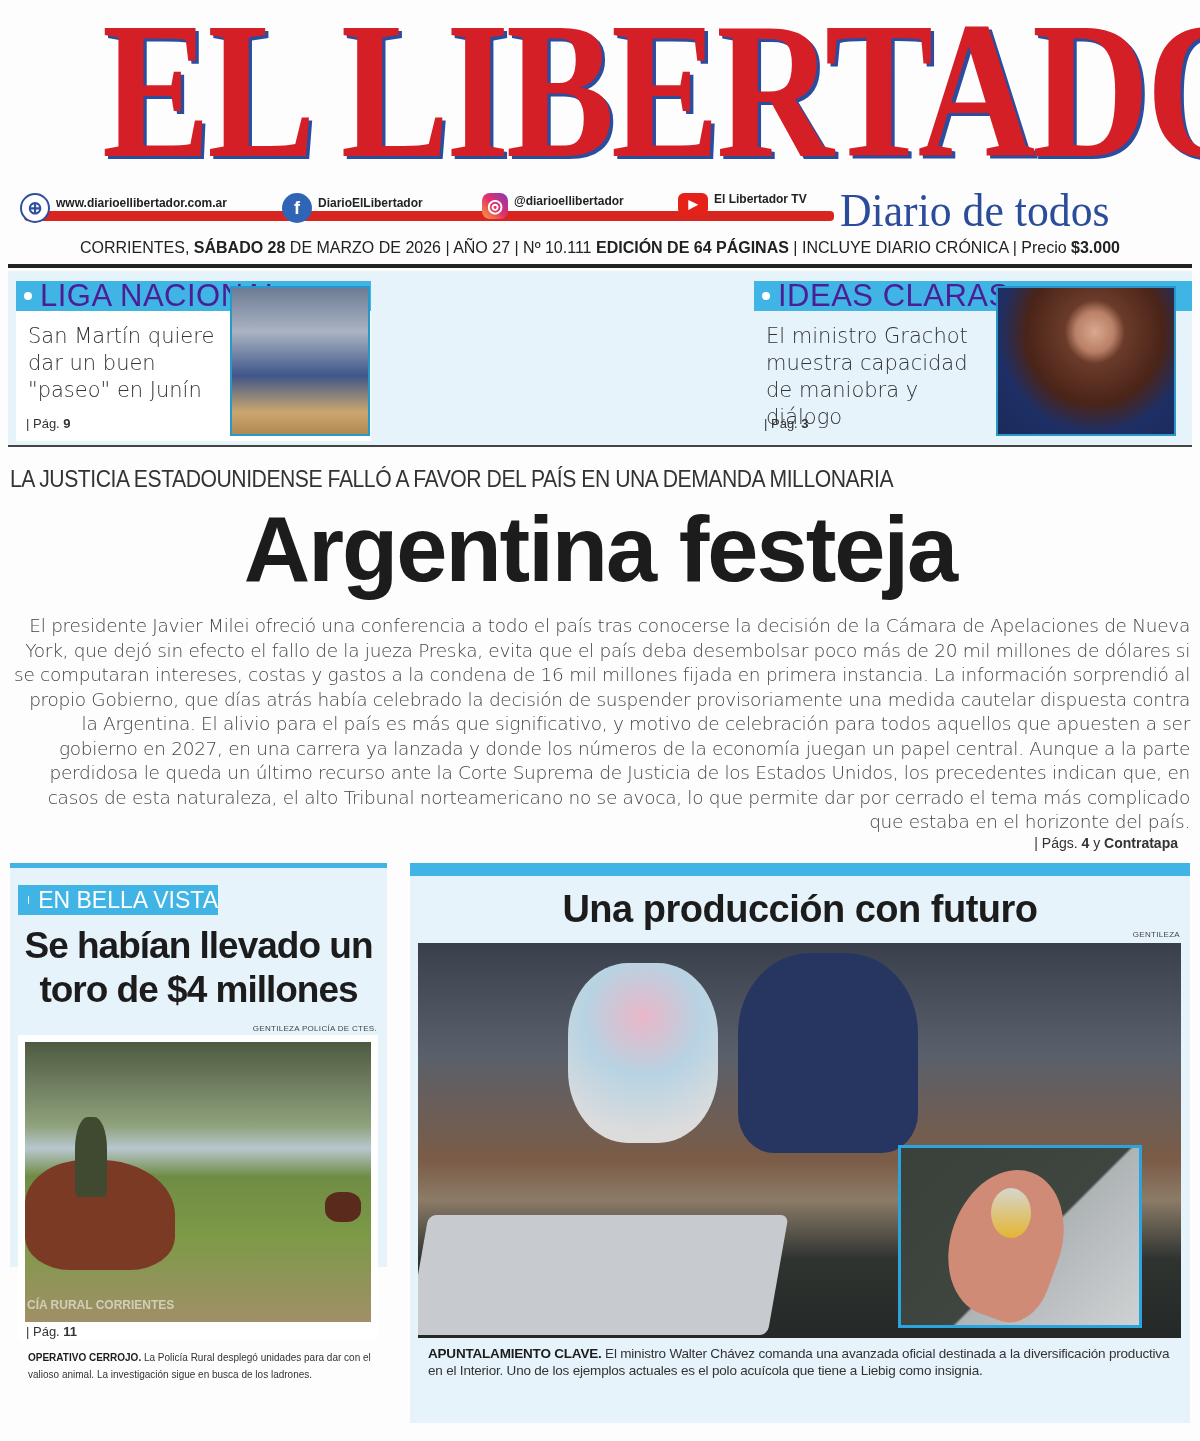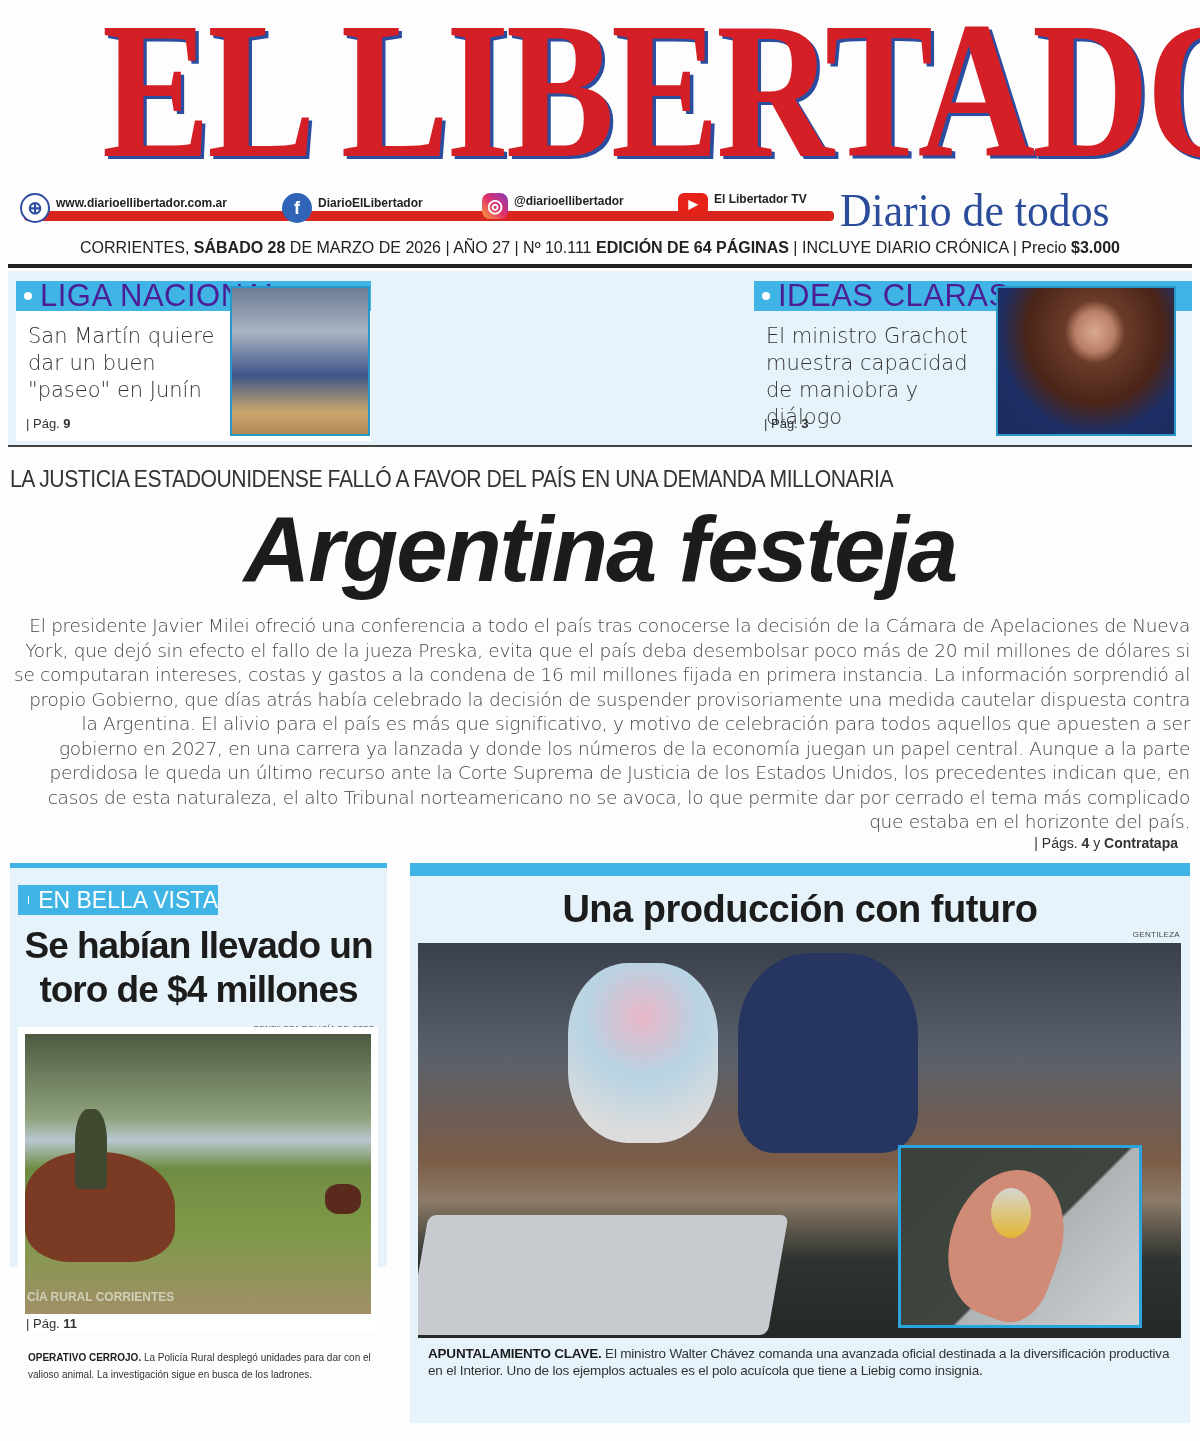--- a/index.html
+++ b/index.html
@@ -32,31 +32,31 @@
   .teaser-bg { position: absolute; inset: 0; background: #fff; }
   .teaser-tag { position: absolute; left: 0; top: 0; height: 30px; background: #3fb4e5; color: #4c1d95; font-size: 31px; letter-spacing: 0.5px; padding-left: 8px; display: flex; align-items: center; white-space: nowrap; }
   .teaser-tag .dot { display: inline-block; width: 8px; height: 8px; background: #fff; border-radius: 50%; margin-right: 8px; }
   .teaser-text { position: absolute; left: 12px; top: 42px; font-size: 21px; line-height: 27px; color: #333; font-family: "DejaVu Sans", sans-serif; font-weight: 300; }
   .teaser-page { position: absolute; left: 10px; bottom: 10px; font-size: 13px; color: #333; }
   .teaser-page b { font-weight: bold; }
   .teaser-photo { position: absolute; top: 5px; height: 150px; border: 2px solid #2798c8; }
 
   
   .kicker { position: absolute; left: 10px; top: 466px; font-size: 23px; color: #333; letter-spacing: -0.5px; white-space: nowrap; transform: scaleX(0.92); transform-origin: left top; }
-  .headline { position: absolute; left: 0; width: 1200px; top: 494px; text-align: center; font-size: 92px; font-weight: bold; color: #1c1c1c; letter-spacing: -2px; line-height: 110px; font-style: italic; }
+  .headline { position: absolute; left: 0; width: 1200px; top: 494px; text-align: center; font-size: 92px; font-weight: bold; color: #1c1c1c; letter-spacing: -2px; line-height: 110px; }
   .lead { position: absolute; left: 10px; width: 1180px; top: 614px; font-size: 18.5px; line-height: 24.5px; color: #444; font-family: "DejaVu Sans", sans-serif; font-weight: 300; letter-spacing: -0.3px; text-align: right; }
   .lead-page { position: absolute; right: 22px; top: 835px; font-size: 14px; color: #333; }
 
   
   .box-left { position: absolute; left: 10px; top: 863px; width: 377px; height: 404px; background: #e6f3fa; border-top: 5px solid #3fb4e5; }
   .box-left .tag { position: absolute; left: 8px; top: 17px; height: 30px; width: 200px; background: #3fb4e5; color: #fff; font-size: 23px; display: flex; align-items: center; padding-left: 10px; white-space: nowrap; }
   .box-left .tag .dot { display: inline-block; width: 8px; height: 8px; background: #fff; border-radius: 50%; margin-right: 10px; }
   .box-left h2 { position: absolute; left: 0; width: 377px; top: 56px; text-align: center; font-size: 37px; line-height: 44px; font-weight: bold; color: #1c1c1c; letter-spacing: -1px; }
   .credit { position: absolute; font-size: 8px; color: #444; letter-spacing: 0.3px; }
-  .photo-frame-left { position: absolute; left: 8px; top: 159px; width: 360px; height: 305px; background: #fff; padding-left: 22px; }
+  .photo-frame-left { position: absolute; left: 8px; top: 167px; width: 360px; height: 305px; background: #fff; padding-left: 22px; }
   .photo-left { position: absolute; left: 7px; top: 7px; width: 346px; height: 280px; background: linear-gradient(180deg, #4d5a41 0%, #8fa27c 30%, #b8c7cf 38%, #6f8c44 48%, #7d9a48 70%, #a18f68 100%); overflow: hidden; }
   .photo-left .watermark { position: absolute; left: 2px; bottom: 10px; color: rgba(255,255,255,0.55); font-weight: bold; font-size: 12px; }
   .horse { position: absolute; left: 0; top: 118px; width: 150px; height: 110px; background: #7b3a23; border-radius: 40% 50% 30% 30%; }
   .rider { position: absolute; left: 50px; top: 75px; width: 32px; height: 80px; background: #3f4a31; border-radius: 40% 40% 10% 10%; }
   .bull { position: absolute; left: 300px; top: 150px; width: 36px; height: 30px; background: #5a2a1c; border-radius: 40%; }
   .page-tag-left { position: absolute; left: 2px; top: 287px; background: #fff; padding: 2px 6px; font-size: 13px; color: #333; }
   .caption-left { position: absolute; left: 18px; top: 481px; width: 350px; font-size: 10px; line-height: 17px; color: #333; }
   .caption-left b, .caption-right b { color: #1c1c1c; }
 
   

